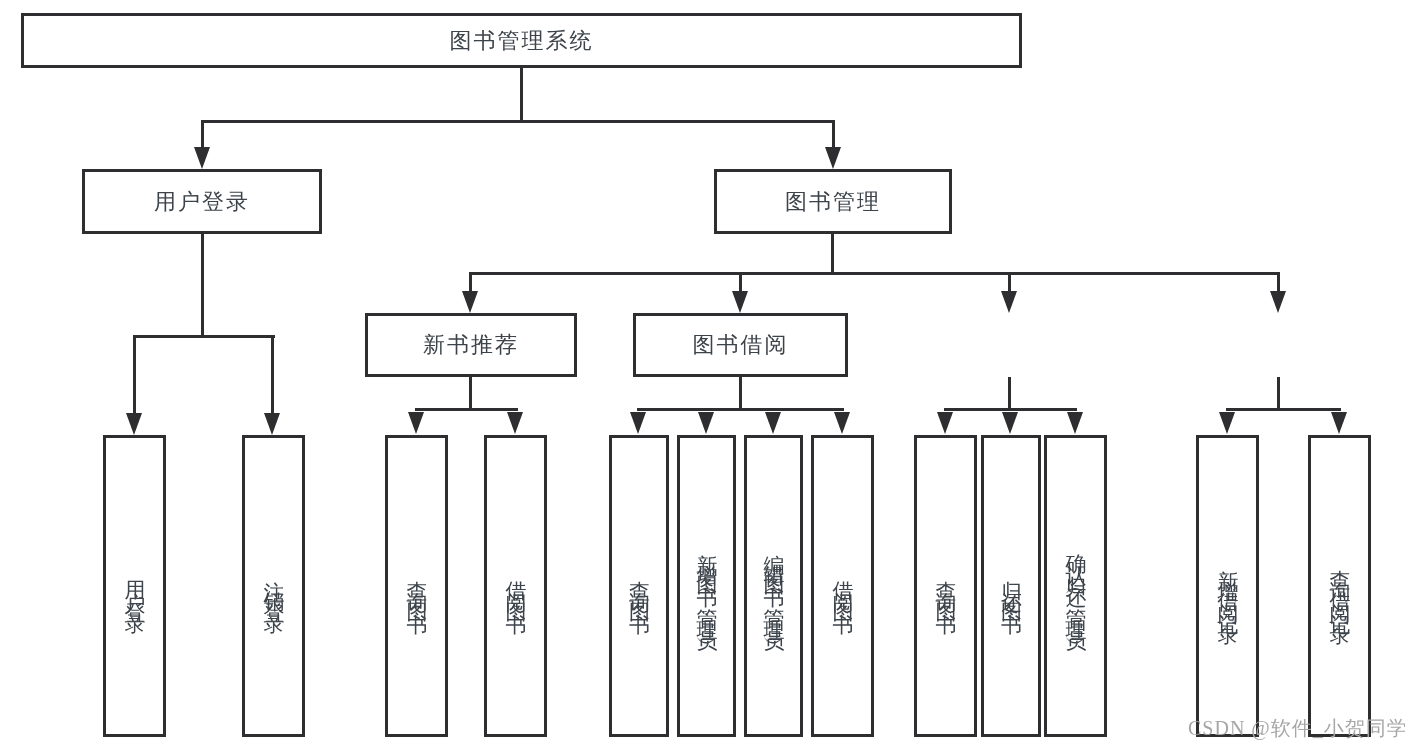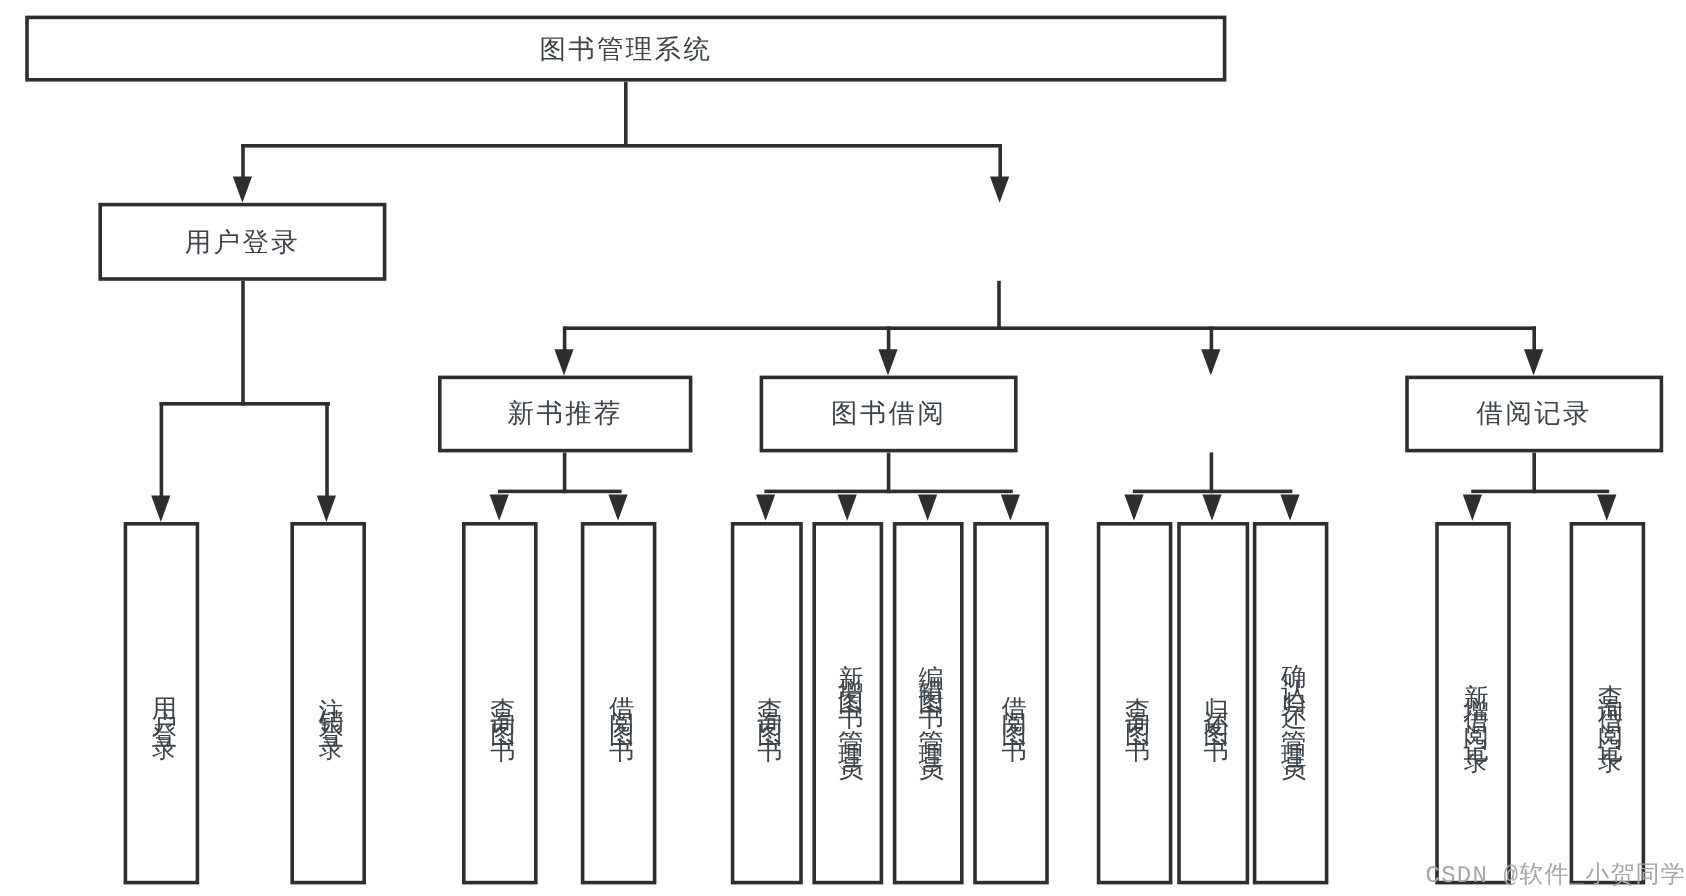--- a/index.html
+++ b/index.html
@@ -1,18 +1,18 @@
 <!DOCTYPE html>
 <html><head>
 <meta charset="utf-8">
 <style>
   html,body{margin:0;padding:0;background:#ffffff;}
   .canvas{
     position:relative;width:1405px;height:747px;background:#ffffff;
-    font-family:Liberation Mono, monospace;overflow:hidden;
+    font-family:Liberation Serif, serif;overflow:hidden;
   }
   .box{
     position:absolute;box-sizing:border-box;background:#ffffff;
     border:3px solid #2e2e30;color:#3c434a;
     display:flex;align-items:center;justify-content:center;
     font-size:22px;letter-spacing:2px;white-space:nowrap;
   }
   .vbox{font-size:21px;letter-spacing:0;}
   .vbox .vtext{
     writing-mode:vertical-rl;text-orientation:mixed;
@@ -82,29 +82,29 @@
   <div class="arr" style="left:1219px;top:412px"></div>
   <div class="arr" style="left:1331px;top:412px"></div>
 
   <div class="box" style="left:21px;top:13px;width:1001px;height:55px">
     <span>图书管理系统</span>
   </div>
 
   <div class="box" style="left:82px;top:169px;width:240px;height:65px">
     <span>用户登录</span>
   </div>
+  <div class="box" style="left:714px;top:169px;width:238px;height:65px">
+    <span>图书管理</span>
+  </div>
 
   <div class="box" style="left:633px;top:313px;width:215px;height:64px">
     <span>图书借阅</span>
   </div>
   <div class="box" style="left:365px;top:313px;width:212px;height:64px">
     <span>新书推荐</span>
-  </div>
-  <div class="box" style="left:1171px;top:313px;width:215px;height:64px">
-    <span>借阅记录</span>
   </div>
 
   <div class="box vbox" style="left:103px;top:435px;width:63px;height:302px">
     <span class="vtext">用户登录</span>
   </div>
   <div class="box vbox" style="left:242px;top:435px;width:63px;height:302px">
     <span class="vtext">注销登录</span>
   </div>
 
   <div class="box vbox" style="left:385px;top:435px;width:63px;height:302px">

